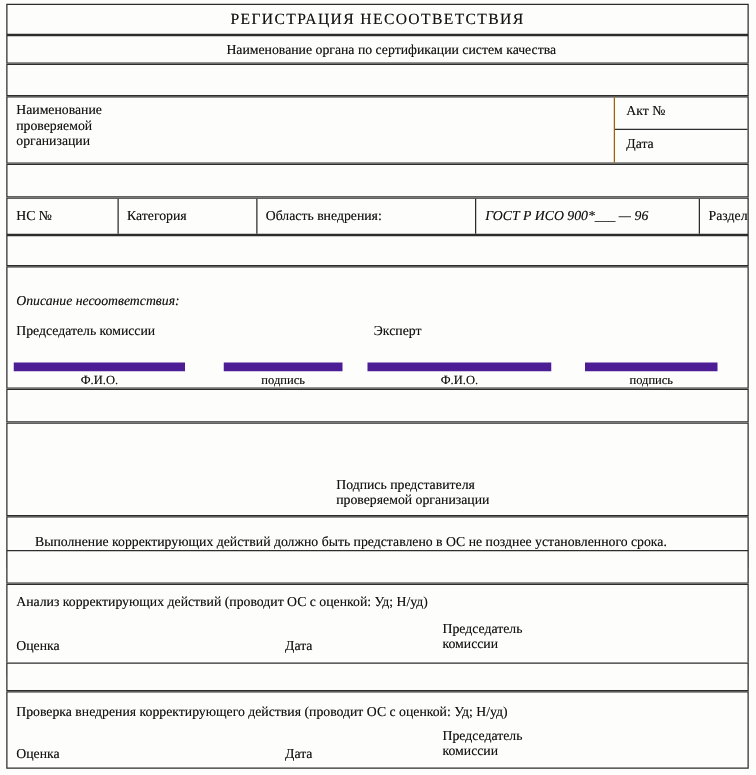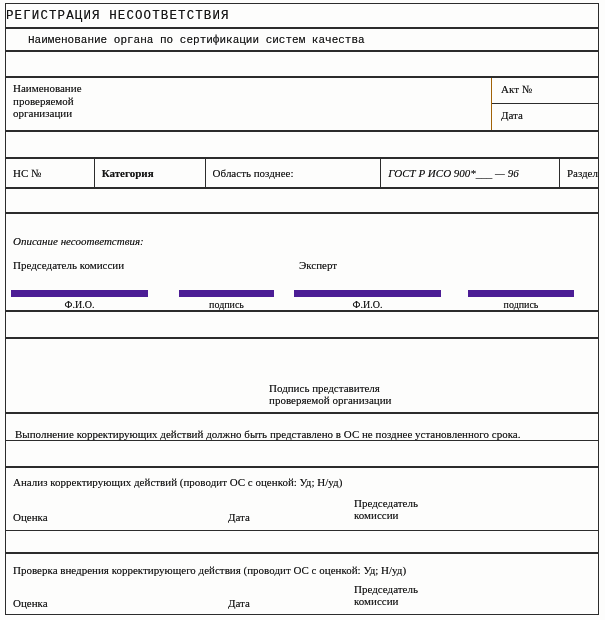--- a/index.html
+++ b/index.html
@@ -6,21 +6,21 @@
   #page{
     position:relative;width:605px;height:620px;background:#fdfdfc;
     font-family:"Liberation Serif","DejaVu Serif",serif;
     color:#151515;font-size:11px;overflow:hidden;
     text-shadow:0 0 .4px rgba(20,20,20,.55);
   }
   .row{
     position:absolute;left:5px;width:594px;
     border:1px solid #2c2c2c;box-sizing:border-box;background:#fdfdfc;
   }
-  .center-text{display:flex;align-items:center;justify-content:flex-start;font-family:Liberation Mono, monospace;}
+  .center-text{display:flex;align-items:center;justify-content:center;}
   .abs{position:absolute;}
   .title{font-size:12.5px;letter-spacing:1.1px;font-weight:500;}
   .cells{display:flex;height:100%;gap:36px;}
   .cell{display:flex;align-items:center;padding-left:7px;box-sizing:border-box;height:100%;}
   .cell + .cell{border-left:1px solid #2c2c2c;}
   .sig-seg{position:absolute;border-top:7px solid #4c1d95;text-align:center;font-size:10px;padding-top:2px;}
   .two-line{line-height:11.5px;}
   .wrap-narrow{line-height:12.5px;}
 </style>
 </head>
@@ -50,25 +50,25 @@
     </div>
   </div>
 
   <div class="row" style="top:131px;height:27px;"></div>
 
   <div class="row" style="top:158px;height:30px;">
     <div class="cells">
       <div class="cell" style="width:63px;">
         <span>НС №</span>
       </div>
-      <div class="cell" style="width:92px;font-weight:bold;">
+      <div class="cell" style="width:92px;">
         <span>Категория</span>
       </div>
       <div class="cell" style="width:173px;">
-        <span>Область позднее:</span>
+        <span>Область внедрения:</span>
       </div>
       <div class="cell" style="width:177px;font-style:italic;">
         <span>ГОСТ Р ИСО 900*___ — 96</span>
       </div>
       <div class="cell" style="flex:1;">
         <span>Раздел</span>
       </div>
     </div>
   </div>
 
@@ -93,21 +93,21 @@
     </div>
   </div>
 
   <div class="row" style="top:311px;height:27px;"></div>
 
   <div class="row" style="top:338px;height:75px;">
     <div class="abs two-line" style="left:263px;top:44px;width:160px;">Подпись представителя проверяемой организации</div>
     <span class="abs" style="left:7px;top:56px;margin-top:18px;">Срок выполнения</span>
   </div>
 
-  <div class="row" style="top:413px;height:41px;display:flex;align-items:center;padding-left:9px;">
+  <div class="row" style="top:413px;height:41px;display:flex;align-items:center;padding-left:22px;">
     <span>Выполнение корректирующих действий должно быть представлено в ОС не позднее установленного срока.</span>
   </div>
 
   <div class="row" style="top:440px;height:27px;"></div>
 
   <div class="row" style="top:467px;height:74px;">
     <span class="abs" style="left:7px;top:8px;">Анализ корректирующих действий (проводит ОС с оценкой: Уд; Н/уд)</span>
     <div class="abs two-line" style="left:348px;top:30px;width:95px;">Председатель комиссии</div>
     <span class="abs" style="left:7px;top:43px;">Оценка</span>
     <span class="abs" style="left:222px;top:43px;">Дата</span>

